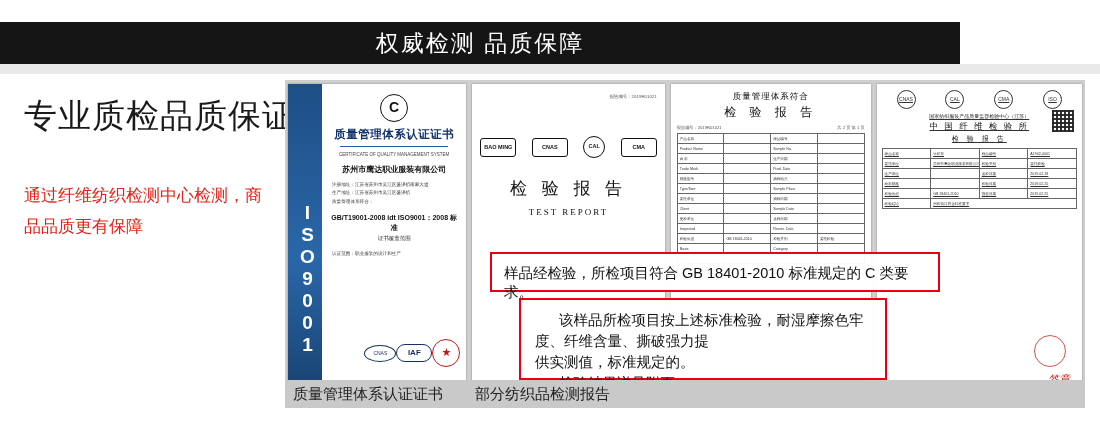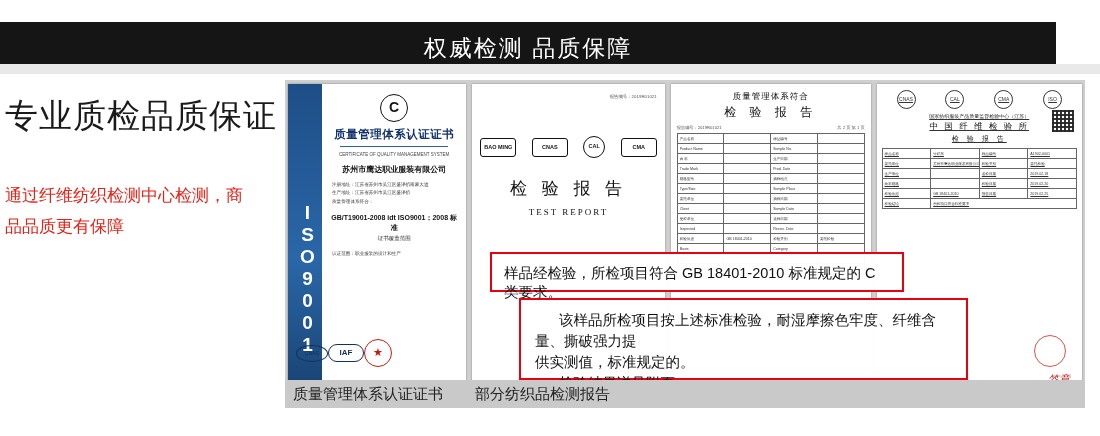--- a/index.html
+++ b/index.html
@@ -19,25 +19,25 @@
     width: 1100px;
     height: 436px;
     background: #ffffff;
   }
 
   
   .banner {
     position: absolute;
     left: 0;
     top: 22px;
-    width: 1056px;
+    width: 960px;
     height: 42px;
     background: #151515;
     display: flex;
-    align-items: flex-end;
+    align-items: center;
     justify-content: center;
   }
   .banner-title {
     color: #ffffff;
     font-size: 23px;
     letter-spacing: 2px;
     font-family: "Liberation Sans", sans-serif;
     font-weight: normal;
   }
 
@@ -47,21 +47,21 @@
     left: 0;
     top: 64px;
     width: 1100px;
     height: 10px;
     background: #e9e9e9;
   }
 
   
   .left-col {
     position: absolute;
-    left: 5px;
+    left: 24px;
     top: 96px;
     width: 265px;
   }
   .headline {
     font-size: 33px;
     color: #1a1a1a;
     letter-spacing: 1px;
     white-space: nowrap;
     font-weight: normal;
     line-height: 1.2;
@@ -178,21 +178,21 @@
     color: #15305e;
     margin: 10px 0 4px 0;
     text-align: left;
     padding-left: 14px;
   }
   .c1-marks {
     position: absolute;
     left: 8px; right: 6px; bottom: 34px;
     display: flex;
     align-items: center;
-    justify-content: flex-start;
+    justify-content: flex-end;
   }
   .mark-oval {
     width: 30px; height: 15px;
     border: 1.2px solid #15305e;
     border-radius: 50%;
     font-size: 5px;
     color:#15305e;
     line-height: 14px;
     text-align:center;
   }
@@ -376,29 +376,29 @@
   .redbox {
     position: absolute;
     border: 2px solid #e60012;
     background: rgba(255,255,255,.97);
     color: #111;
     box-sizing: border-box;
   }
   .redbox-1 {
     left: 490px;
     top: 252px;
-    width: 414px;
+    width: 450px;
     height: 40px;
     padding: 10px 10px 0 12px;
     font-size: 14.5px;
   }
   .redbox-2 {
     left: 519px;
     top: 298px;
-    width: 449px;
+    width: 368px;
     height: 82px;
     padding: 10px 8px 0 14px;
     font-size: 14.5px;
     line-height: 1.45;
   }
   .redbox-2 .indent { text-indent: 24px; }
 
   
   .caption-bar {
     position: absolute;

